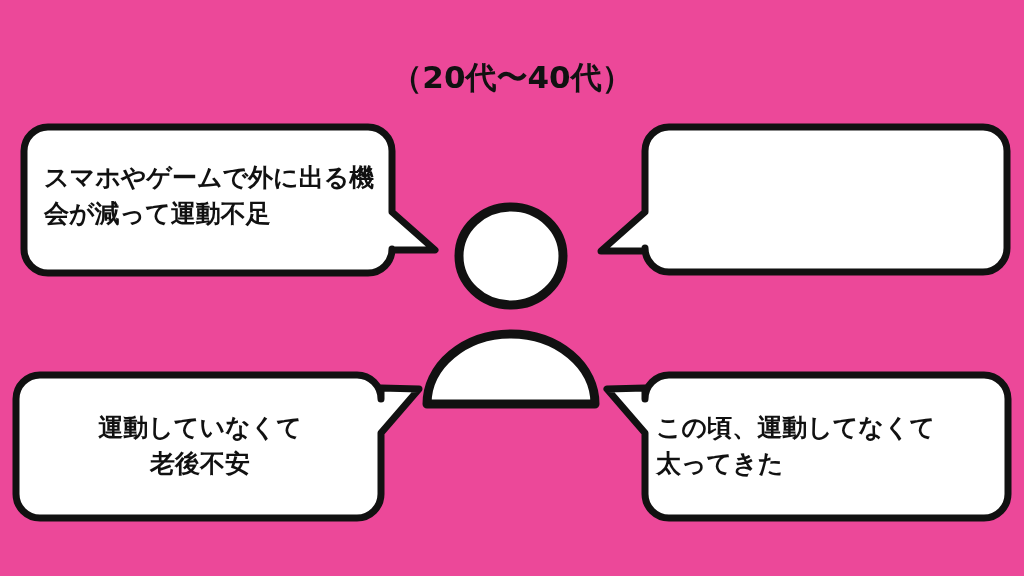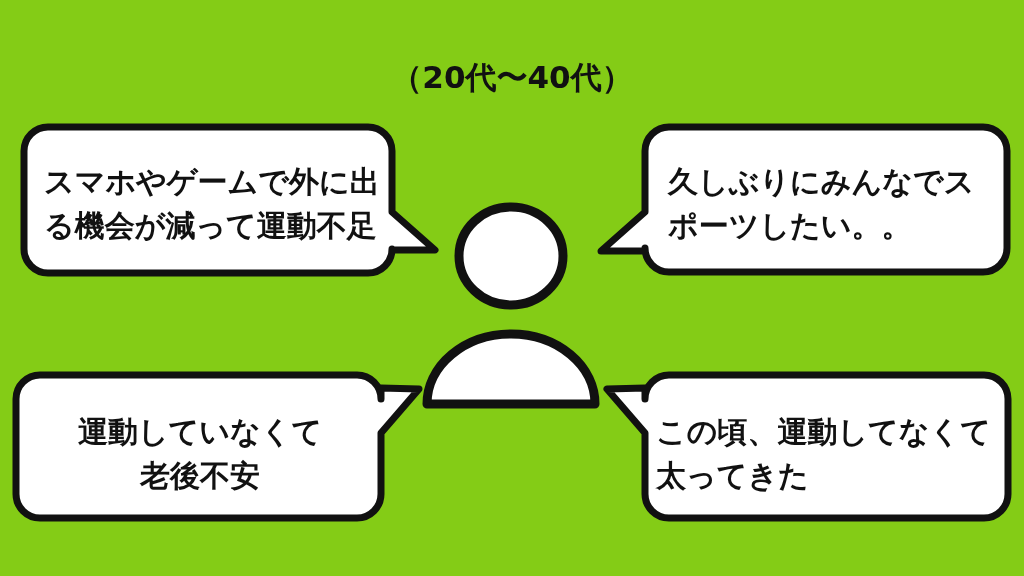--- a/index.html
+++ b/index.html
@@ -10,21 +10,21 @@
   body {
     width: 1024px;
     height: 576px;
     overflow: hidden;
     font-family: "DejaVu Sans", "Liberation Sans", sans-serif;
   }
   #canvas {
     position: relative;
     width: 1024px;
     height: 576px;
-    background: #84cc16;
+    background: #ec4899;
   }
   .title {
     position: absolute;
     left: 0;
     top: 60px;
     width: 1024px;
     text-align: center;
     font-size: 31px;
     font-weight: 700;
     color: #111111;
@@ -35,21 +35,21 @@
     position: absolute;
     left: 0;
     top: 0;
     width: 1024px;
     height: 576px;
   }
   .bubble-text {
     position: absolute;
     color: #111111;
     font-weight: 700;
-    font-size: 30px;
+    font-size: 25px;
     line-height: 1.45;
     white-space: pre-line;
   }
   .bt-tl { left: 44px;  top: 160px; width: 336px; text-align: left; }
   .bt-tr { left: 668px; top: 160px; width: 322px; text-align: left; }
   .bt-bl { left: 32px;  top: 410px; width: 336px; text-align: center; }
   .bt-br { left: 656px; top: 410px; width: 344px; text-align: left; }
 </style>
 </head>
 <body>
@@ -128,21 +128,20 @@
       <ellipse cx="511" cy="256" rx="52" ry="49" fill="#ffffff" stroke="#111111" stroke-width="9"></ellipse>
       <path d="M 427 404
                A 84 70 0 0 1 595 404
                Z" fill="#ffffff" stroke="#111111" stroke-width="9" stroke-linejoin="round"></path>
     </g>
 
   </svg>
 
   <div class="bubble-text bt-tl">スマホやゲームで外に出る機会が減って運動不足</div>
 
-  <div class="bubble-text bt-tr">久しぶりにみんなでスポーツしたい。。</div>
 
   <div class="bubble-text bt-bl">運動していなくて
 老後不安</div>
 
   <div class="bubble-text bt-br">この頃、運動してなくて
 太ってきた</div>
 
 </div>
 
 </body></html>

